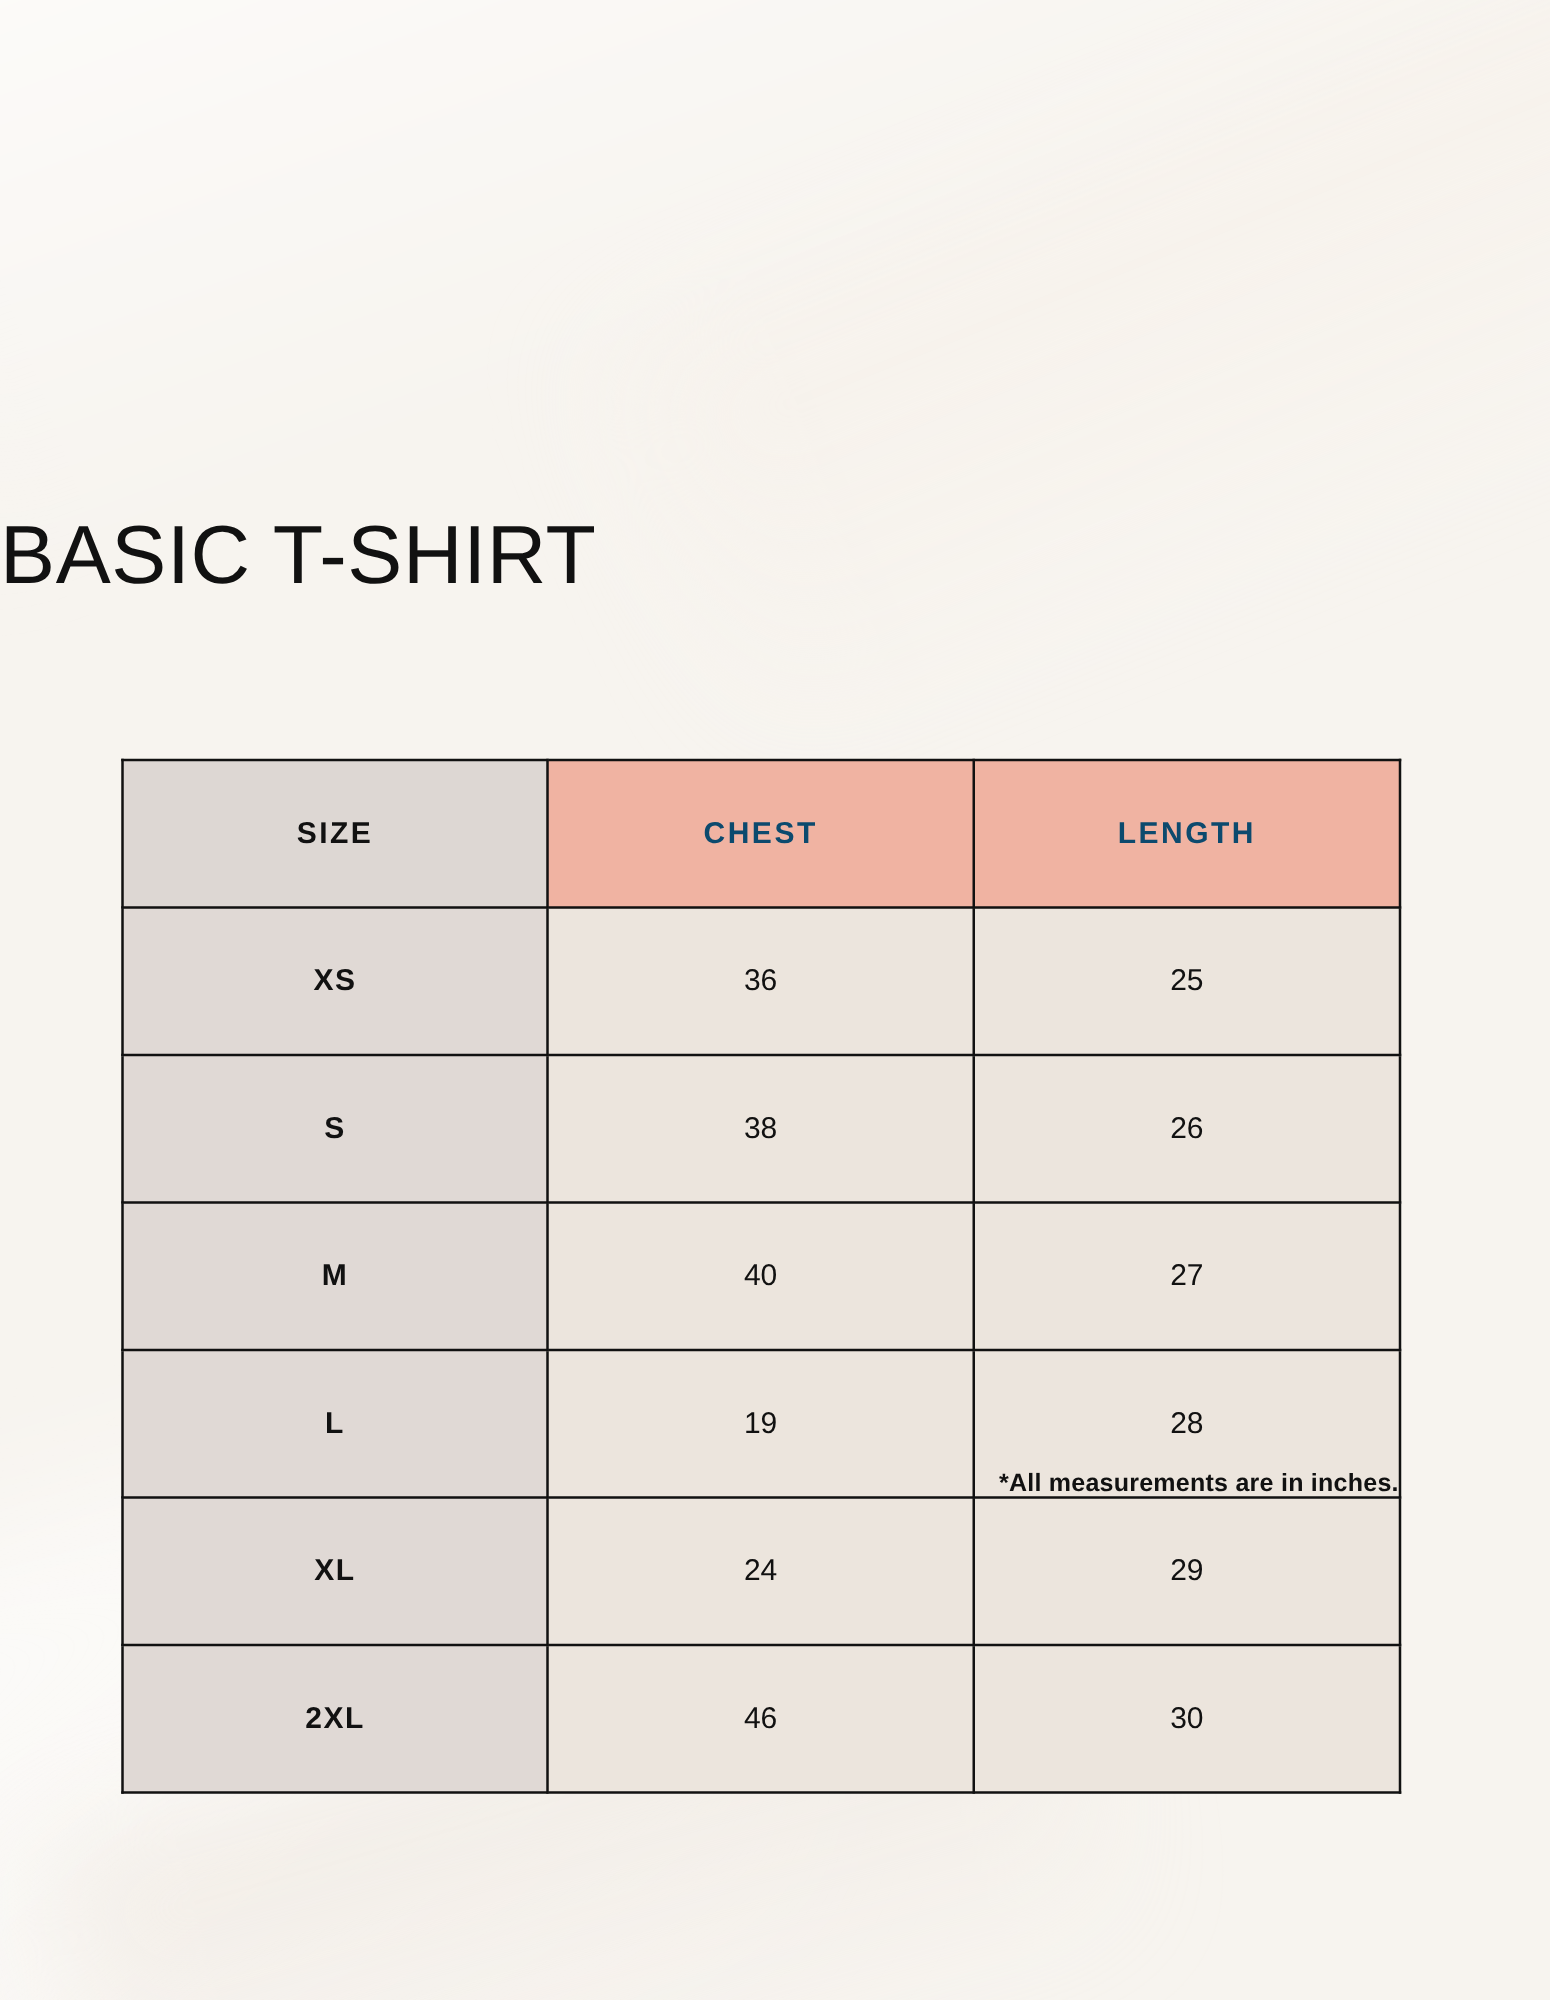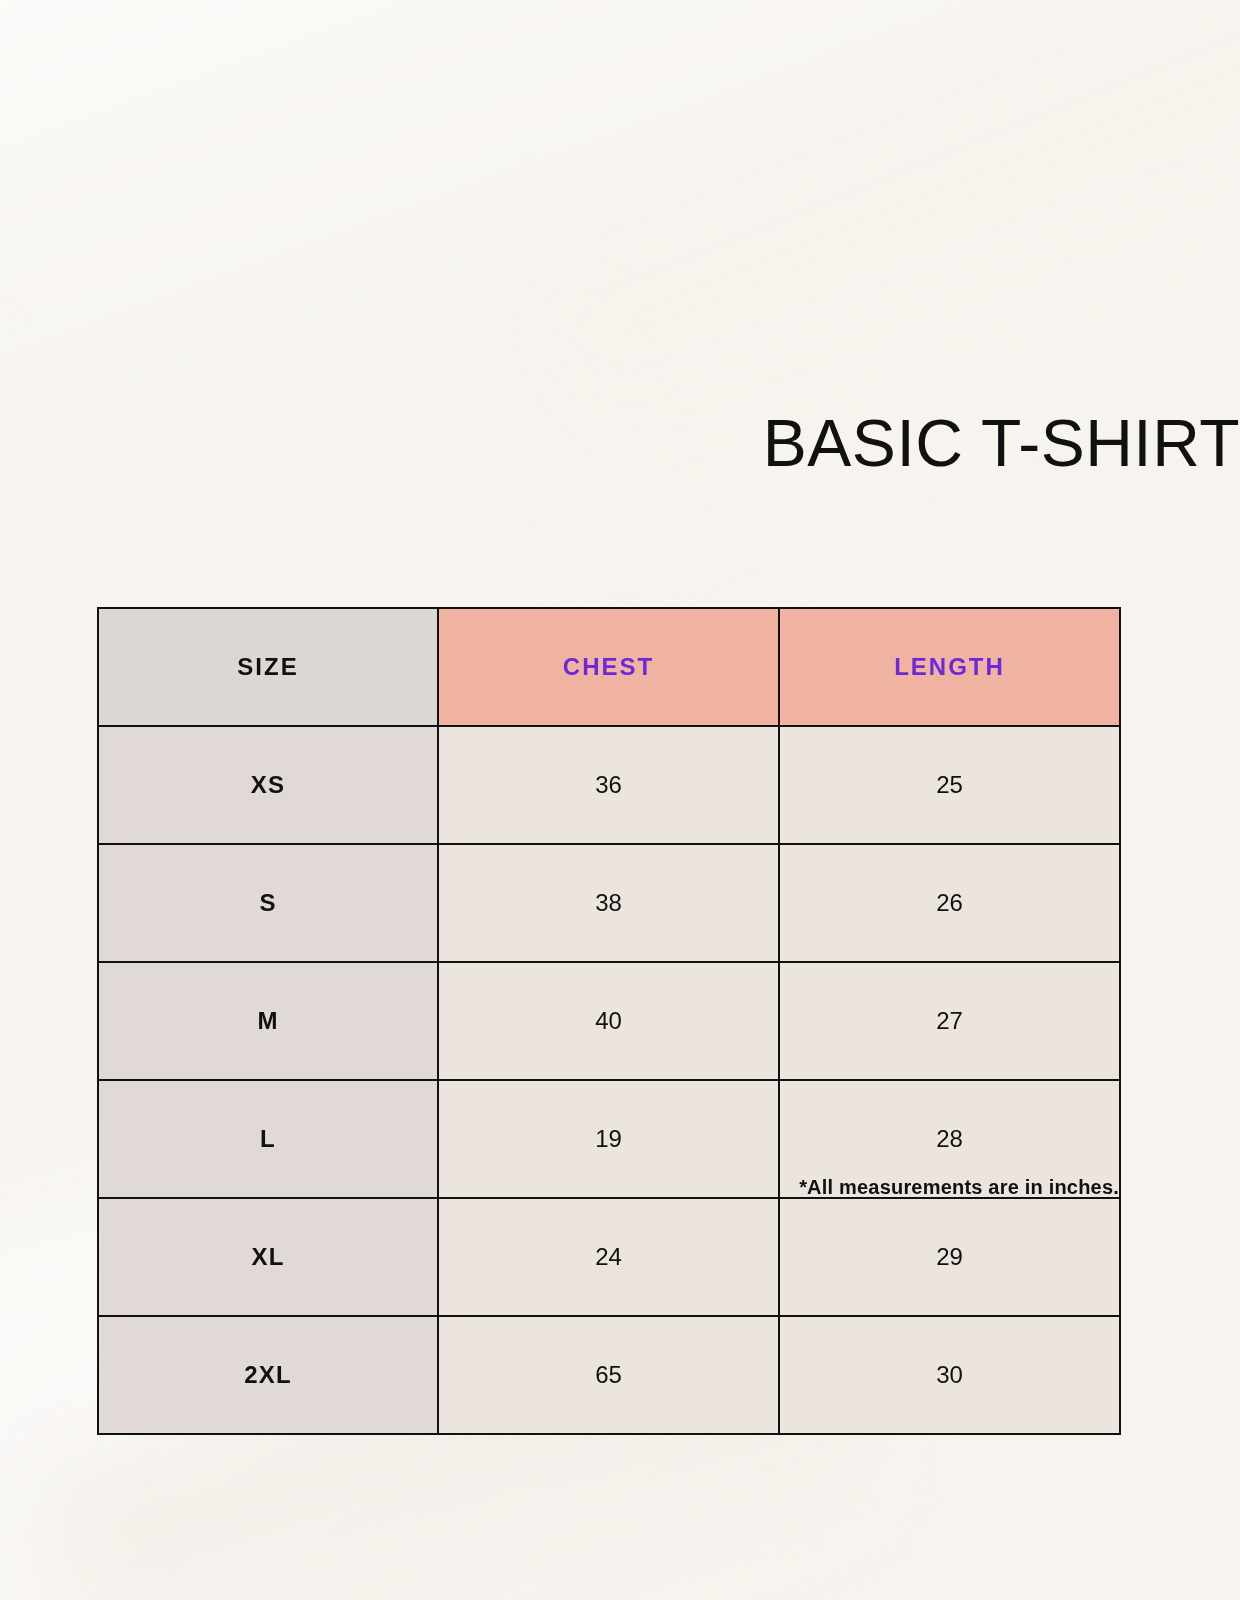--- a/index.html
+++ b/index.html
@@ -62,21 +62,21 @@
     width: 1240px;
     height: 1600px;
     box-sizing: border-box;
   }
 
   .title {
     position: absolute;
     top: 366px;
     left: 0;
     width: 1240px;
-    text-align: right;
+    text-align: left;
     font-size: 66px;
     font-weight: 400;
     letter-spacing: 0.5px;
     color: #111111;
     line-height: 1;
   }
 
   .badge {
     position: absolute;
     top: 494px;
@@ -127,21 +127,21 @@
     font-size: 24px;
     font-weight: 700;
     letter-spacing: 2px;
     color: #111111;
   }
   th.head-measure {
     background: #f0b3a2;
     font-size: 24px;
     font-weight: 700;
     letter-spacing: 2px;
-    color: #6d28d9;
+    color: #0c4a6e;
   }
   td.cell-size {
     background: #e0d9d5;
     font-size: 24px;
     font-weight: 700;
     letter-spacing: 1.2px;
     color: #111111;
   }
   td.cell-value {
     background: #ece5dd;
@@ -210,21 +210,21 @@
           <td class="cell-value">19</td>
           <td class="cell-value">28</td>
         </tr>
         <tr>
           <td class="cell-size">XL</td>
           <td class="cell-value">24</td>
           <td class="cell-value">29</td>
         </tr>
         <tr>
           <td class="cell-size">2XL</td>
-          <td class="cell-value">65</td>
+          <td class="cell-value">46</td>
           <td class="cell-value">30</td>
         </tr>
       </tbody>
     </table>
   </div>
 
   <div class="footnote">*All measurements are in inches.</div>
 
 </div>
 

